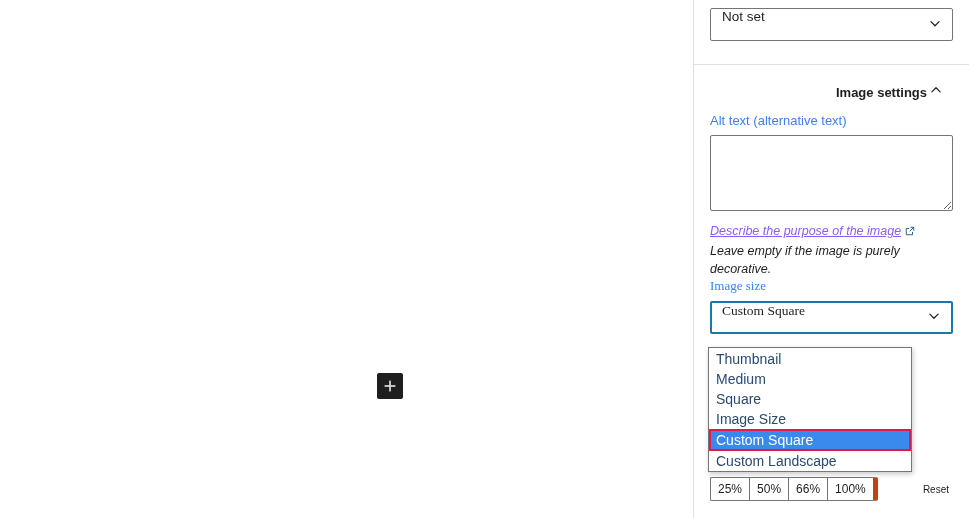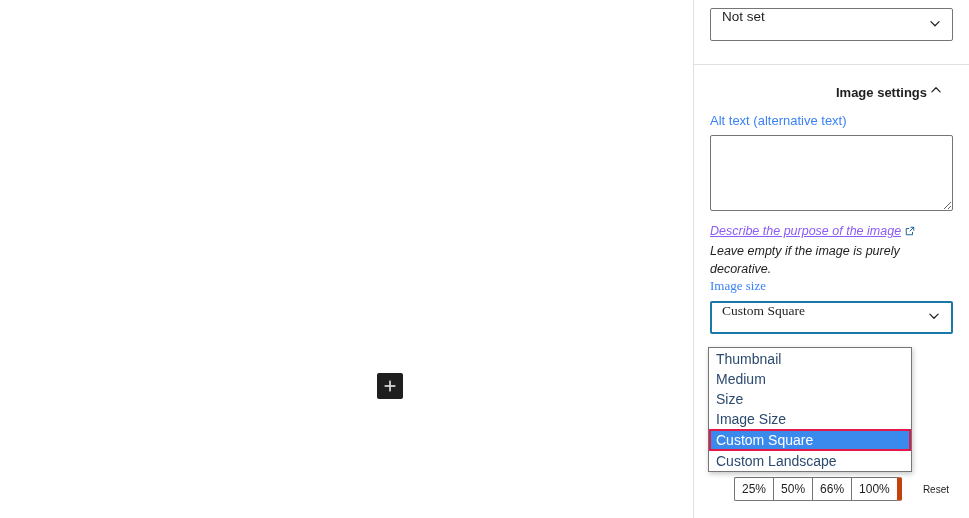--- a/index.html
+++ b/index.html
@@ -197,21 +197,20 @@
 
   
   .bottom-row {
     position: absolute;
     left: 16px;
     right: 16px;
     top: 477px;
     display: flex;
     align-items: center;
     justify-content: space-between;
-    margin-left: 24px;
   }
   .btn-group {
     display: flex;
   }
   .pct-btn {
     font-family: "Liberation Sans", sans-serif;
     font-size: 12px;
     color: #1e1e1e;
     background: #ffffff;
     border: 1px solid #757575;
@@ -300,21 +299,21 @@
           <svg width="18" height="18" viewBox="0 0 24 24" aria-hidden="true">
             <path d="M6.5 9.5 L12 15 L17.5 9.5" fill="none" stroke="#1e1e1e" stroke-width="1.6" stroke-linecap="round" stroke-linejoin="round"></path>
           </svg>
         </span>
       </div>
     </div>
 
     <div class="dropdown-list" id="dropdown-list">
         <div class="dropdown-option">Thumbnail</div>
         <div class="dropdown-option">Medium</div>
-        <div class="dropdown-option">Size</div>
+        <div class="dropdown-option">Square</div>
         <div class="dropdown-option">Image Size</div>
         <div class="dropdown-option selected">Custom Square</div>
         <div class="dropdown-option">Custom Landscape</div>
       </div>
 
     <div class="bottom-row">
       <div class="btn-group" id="scale-group">
           <button class="pct-btn">25%</button>
           <button class="pct-btn">50%</button>
           <button class="pct-btn">66%</button>

